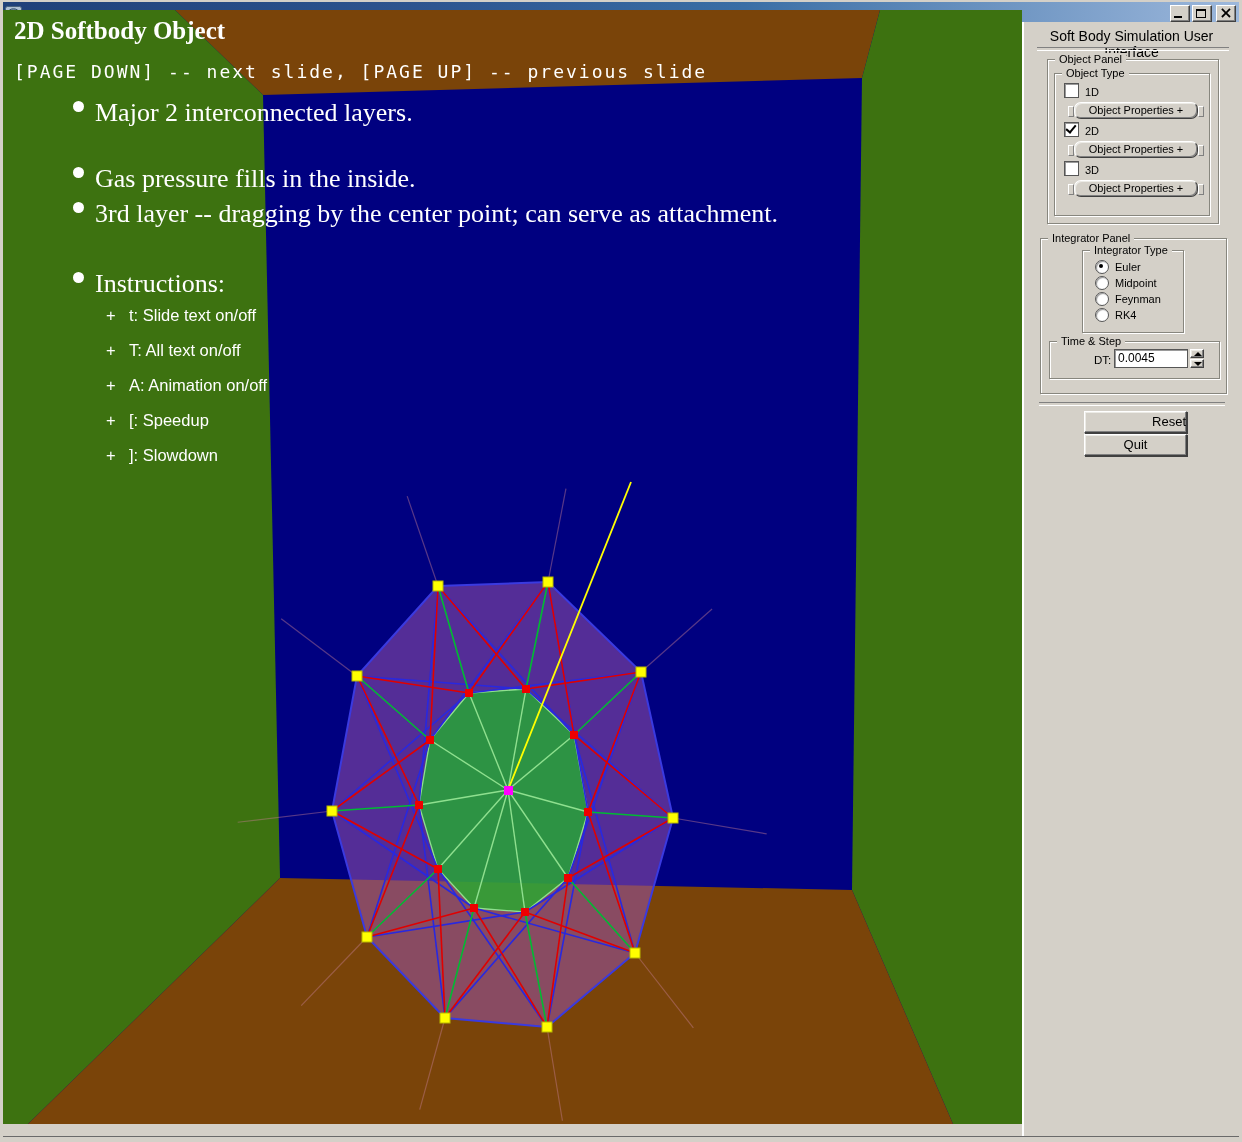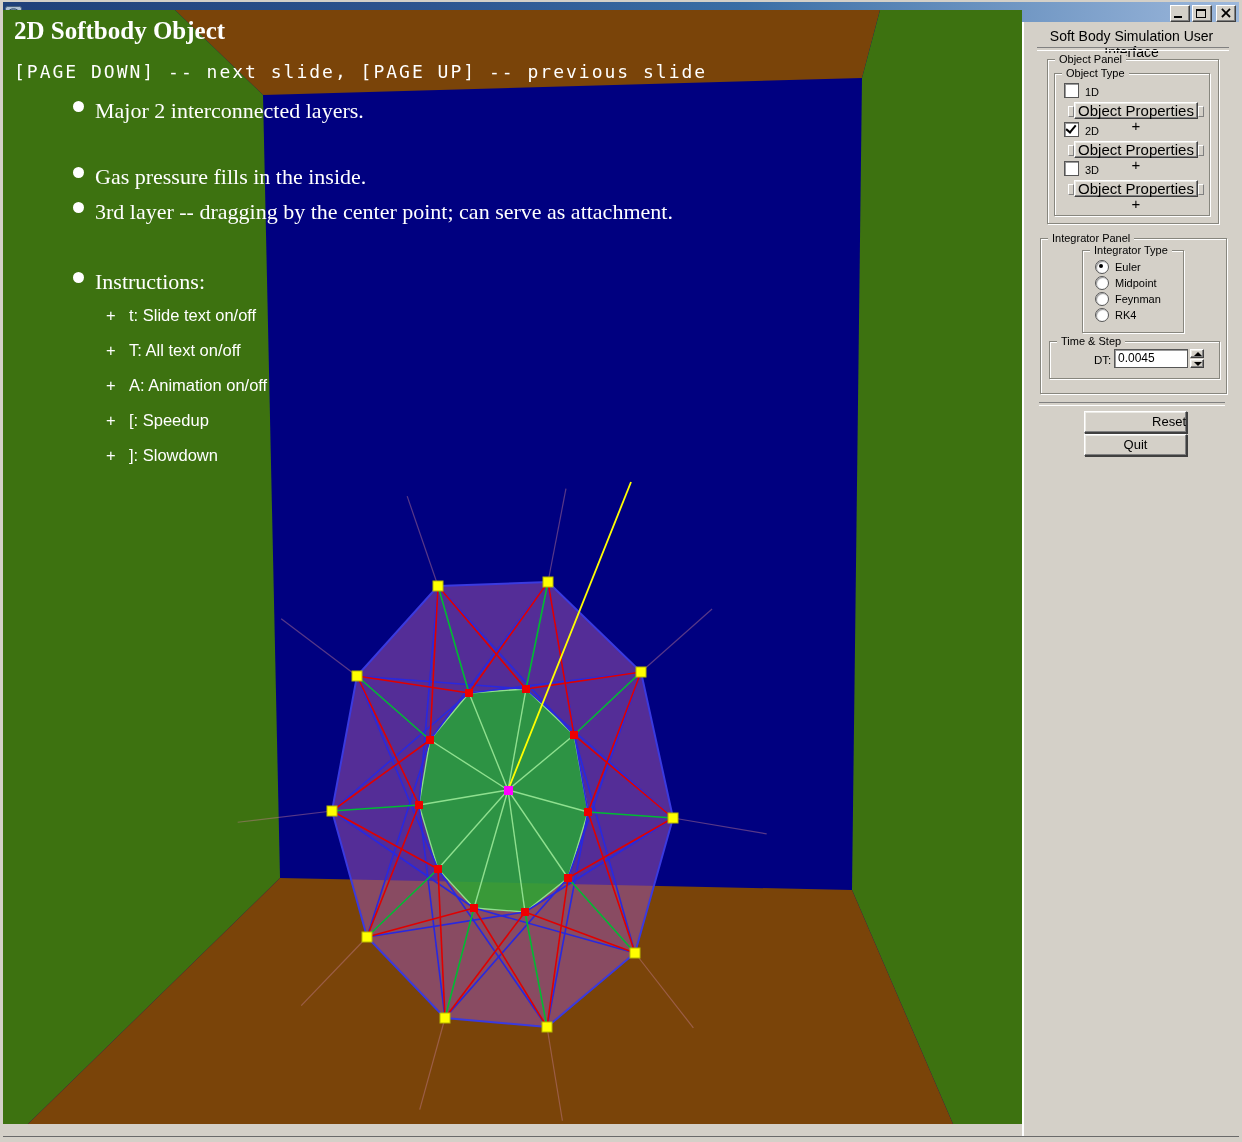--- a/index.html
+++ b/index.html
@@ -31,21 +31,21 @@
 
   
   .scene{position:absolute;left:3px;top:10px;width:1019px;height:1114px;background:#000080;overflow:hidden;}
   .scene svg{position:absolute;left:0;top:0;}
   .overlay{position:absolute;left:0;top:0;width:100%;height:100%;color:#fff;z-index:5;}
   .slide-heading{position:absolute;left:11px;top:7px;font-family:"Liberation Serif","DejaVu Serif",serif;
     font-weight:bold;font-size:25px;letter-spacing:0px;}
   .nav-hint{position:absolute;left:11px;top:51px;font-family:"DejaVu Sans Mono",monospace;
     font-size:18px;letter-spacing:2px;}
   .bullet{position:absolute;left:70px;display:flex;font-family:"Liberation Serif","DejaVu Serif",serif;
-    font-size:22px;white-space:nowrap;}
+    font-size:26px;white-space:nowrap;}
   .bullet .dot{width:11px;height:11px;border-radius:50%;background:#fff;margin-top:3px;flex:0 0 auto;}
   .bullet .bl{margin-left:11px;}
   .instr{position:absolute;left:103px;font-size:16.5px;white-space:nowrap;}
   .instr .plus{display:inline-block;width:23px;}
 
   
   .panel{position:absolute;left:1022px;top:22px;width:217px;height:1114px;background:#d4d0c8;
     border-left:2px solid #fff;box-sizing:border-box;font-size:11px;color:#000;}
   .panel-title{position:absolute;left:0;top:6px;width:100%;text-align:center;font-size:14px;}
   .sep{position:absolute;height:2px;border-top:1px solid #808080;border-bottom:1px solid #fff;}
@@ -58,21 +58,21 @@
   .cbrow{position:absolute;left:9px;display:flex;align-items:flex-end;}
   .cb{width:13px;height:13px;background:#fff;border:1px solid #565656;position:relative;
     box-shadow:inset 1px 1px 0 #9a9a9a;flex:0 0 auto;}
   .cb.on::after{content:'';position:absolute;left:3px;top:0px;width:4px;height:8px;
     border:solid #000;border-width:0 2px 2px 0;transform:rotate(40deg);}
   .cbrow span.cl{margin-left:6px;}
   .btn{background:#d4d0c8;text-align:center;cursor:default;
     border-top:1px solid #fff;border-left:1px solid #fff;
     border-right:1px solid #404040;border-bottom:1px solid #404040;
     box-shadow:inset -1px -1px 0 #808080,inset 1px 1px 0 #ecebe6;}
-  .propbtn{position:absolute;left:19px;width:122px;height:15px;line-height:15px;font-size:15px;}
+  .propbtn{position:absolute;left:19px;width:122px;height:15px;line-height:15px;font-size:11px;border-radius:7px;}
   .nub{position:absolute;top:3px;width:4px;height:9px;background:#d4d0c8;
     border:1px solid #808080;border-top-color:#fff;border-left-color:#fff;}
   .nub.l{left:-7px;} .nub.r{right:-7px;}
   .fs-ip{left:16px;top:216px;width:185px;height:154px;}
   .fs-it{left:41px;top:11px;width:100px;height:81px;}
   .rdrow{position:absolute;left:12px;display:flex;align-items:center;}
   .rd{width:12px;height:12px;border-radius:50%;background:#fff;border:1px solid #565656;
     position:relative;box-shadow:inset 1px 1px 1px #9a9a9a;flex:0 0 auto;}
   .rd.on::after{content:'';position:absolute;left:3px;top:3px;width:4px;height:4px;border-radius:50%;background:#000;}
   .rdrow span.cl{margin-left:6px;}

